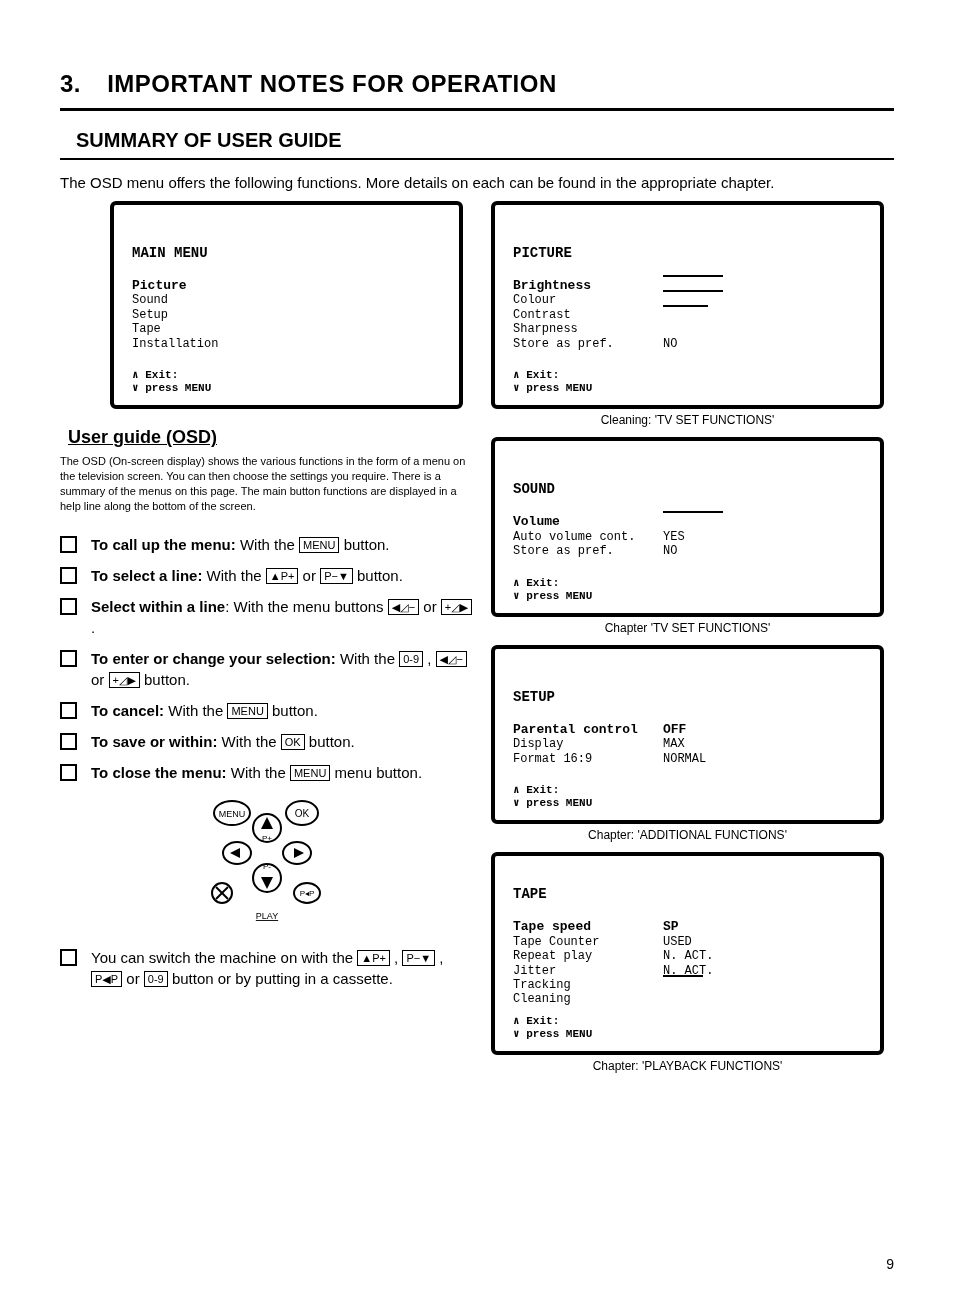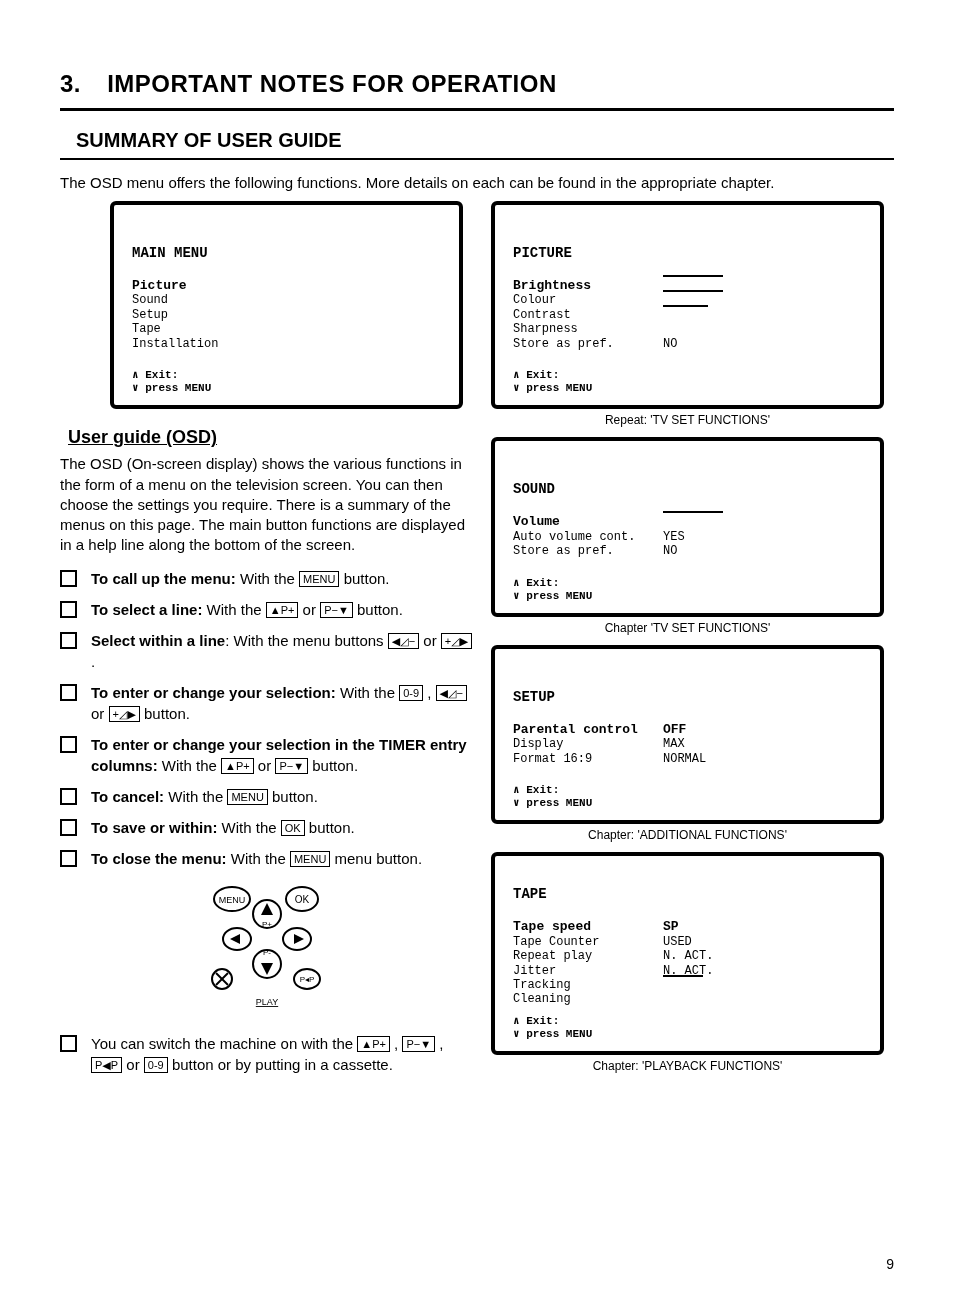--- a/index.html
+++ b/index.html
@@ -109,23 +109,23 @@
   }
   .sub-title {
     font-family: "Arial Narrow", Arial, sans-serif;
     font-weight: bold;
     font-size: 18px;
     text-decoration: underline;
     margin: 18px 0 6px 8px;
   }
   .body-text {
     font-family: "Arial Narrow", Arial, sans-serif;
-    font-size: 15px;
+    font-size: 11px;
     line-height: 1.35;
-    margin: 0 0 12px 0;
+    margin: 0 0 20px 0;
   }
   .check-list {
     list-style: none;
     padding: 0;
     margin: 0;
   }
   .check-list li {
     display: flex;
     align-items: flex-start;
     margin-bottom: 10px;
@@ -216,26 +216,20 @@
       <li>
         <span class="check-box"></span>
         <span class="li-body">
           <b>Select within a line</b><span>: With the menu buttons </span><span class="btn">◀◿−</span><span> or </span><span class="btn">+◿▶</span><span> .</span>
         </span>
       </li>
       <li>
         <span class="check-box"></span>
         <span class="li-body">
           <b>To enter or change your selection:</b><span> With the </span><span class="btn">0-9</span><span> , </span><span class="btn">◀◿−</span><span> or </span><span class="btn">+◿▶</span><span> button.</span>
-        </span>
-      </li>
-      <li>
-        <span class="check-box"></span>
-        <span class="li-body">
-          <b>To enter or change your selection in the TIMER entry columns:</b><span> With the </span><span class="btn">▲P+</span><span> or </span><span class="btn">P−▼</span><span> button.</span>
         </span>
       </li>
       <li>
         <span class="check-box"></span>
         <span class="li-body">
           <b>To cancel:</b><span> With the </span><span class="btn">MENU</span><span> button.</span>
         </span>
       </li>
       <li>
         <span class="check-box"></span>
@@ -311,21 +305,21 @@
         </div>
       <div class="osd-row">
           <span class="lbl">Store as pref.</span>
           <span>NO</span>
         </div>
       <div class="osd-exit">
         <div>∧ Exit:</div>
         <div>∨ press MENU</div>
       </div>
     </div>
-    <div class="chapter-ref">Repeat: 'TV SET FUNCTIONS'</div>
+    <div class="chapter-ref">Cleaning: 'TV SET FUNCTIONS'</div>
 
     <div class="osd">
       <div class="osd-title">SOUND</div>
       <div class="osd-row">
           <span class="lbl osd-highlight">Volume</span>
           <span class="osd-slider"></span>
         </div>
       <div class="osd-row">
           <span class="lbl">Auto volume cont.</span>
           <span>YES</span>

